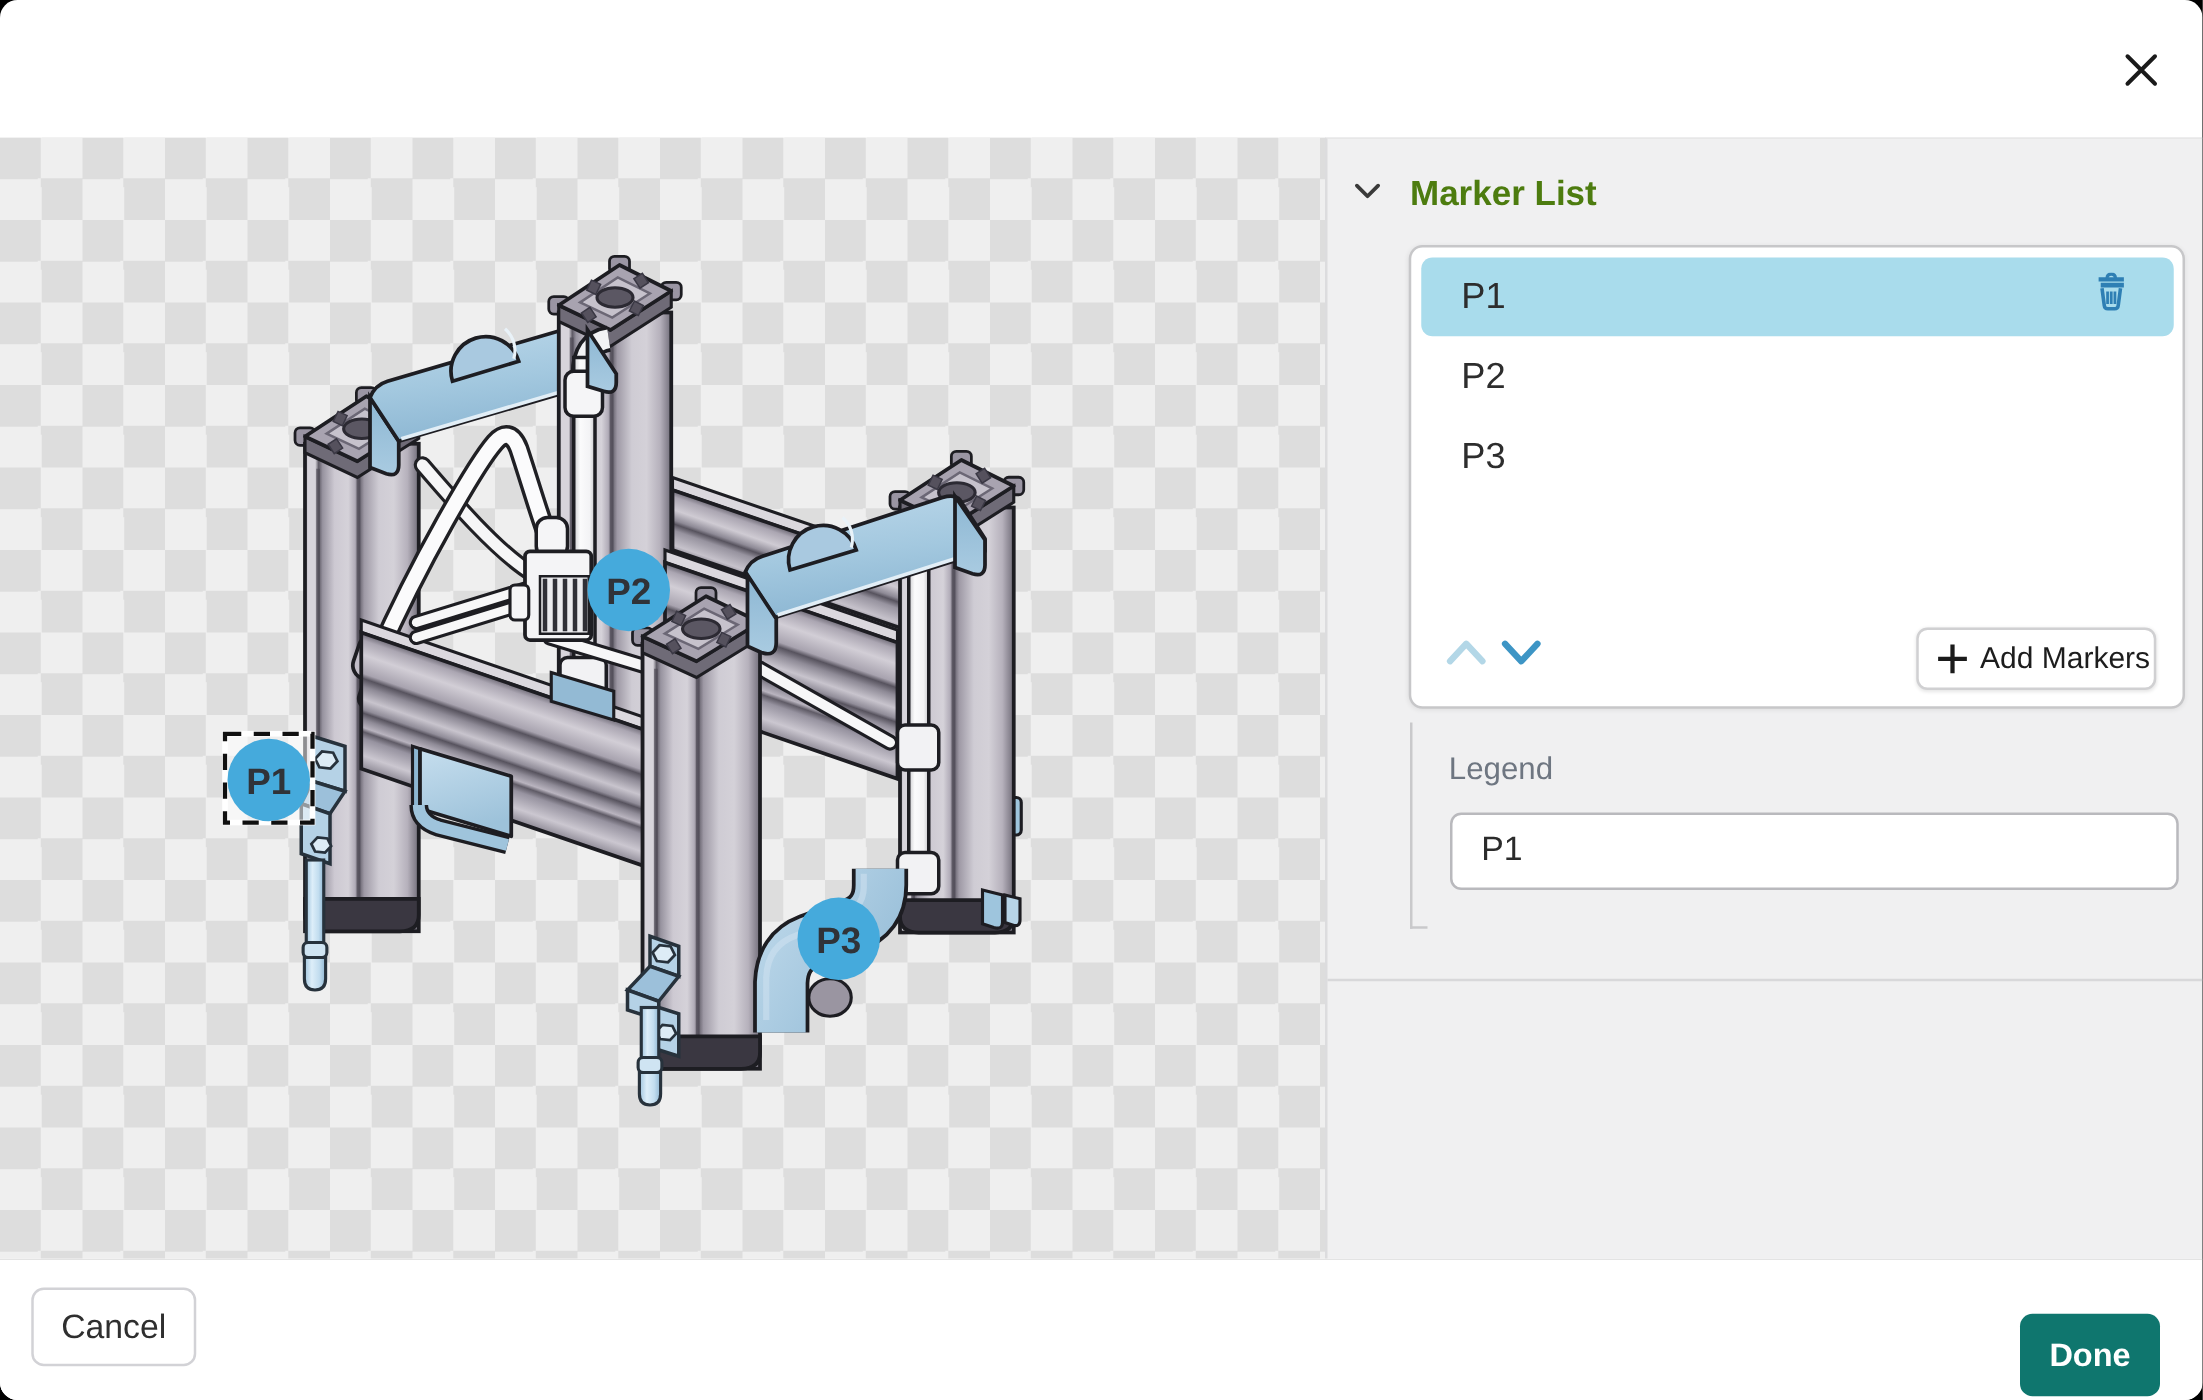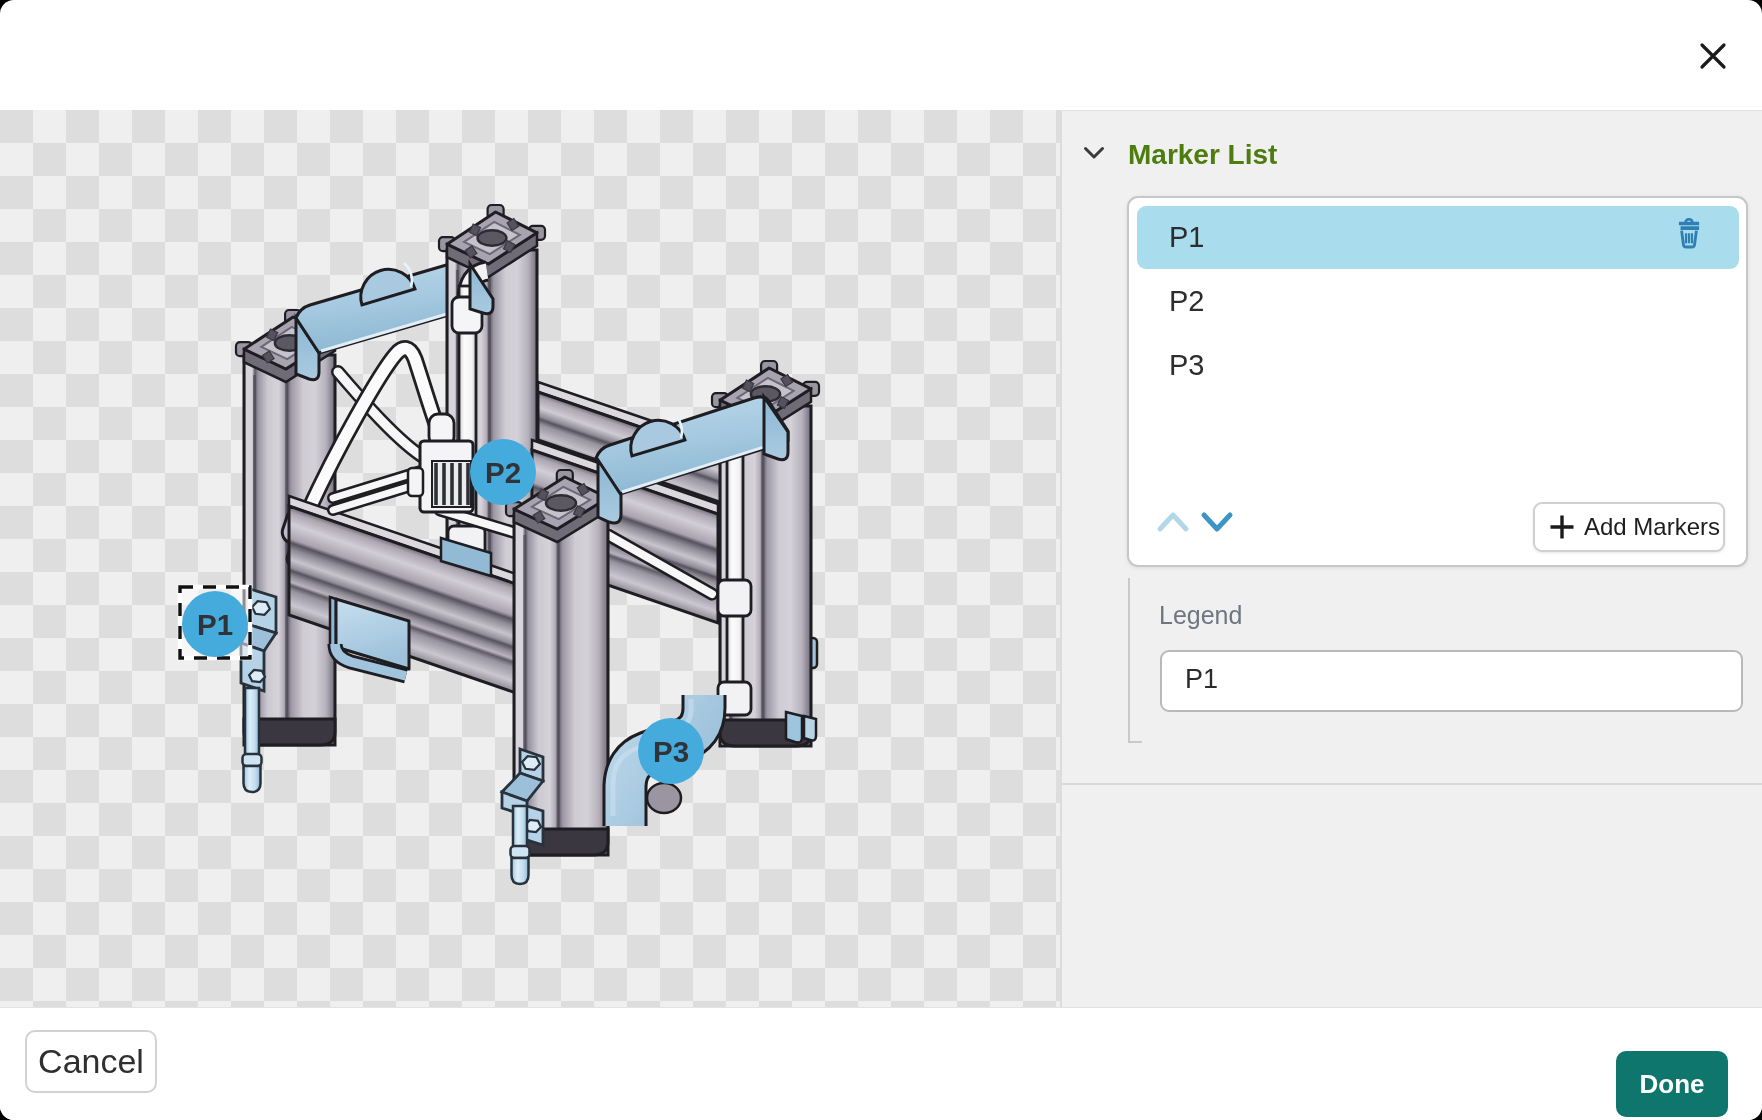--- a/index.html
+++ b/index.html
@@ -16,21 +16,21 @@
   .selrow{position:absolute;left:1137px;top:206px;width:602px;height:63px;background:#a9dcec;border-radius:9px;}
   .rowtxt{font-size:29px;color:#2d2d2d;}
   .legendlbl{position:absolute;left:1159px;top:601px;font-size:25px;color:#6e7681;}
   .lbracket{position:absolute;left:1128px;top:578px;width:14px;height:165px;border-left:2px solid #c9c9cb;border-bottom:2px solid #c9c9cb;box-sizing:border-box;}
   .input{position:absolute;left:1160px;top:650px;width:583px;height:62px;background:#fff;border:2px solid #b9b9bd;border-radius:9px;box-sizing:border-box;}
   .inputtxt{position:absolute;left:1185px;top:664px;font-size:27px;color:#2b2b2b;}
   .sep{position:absolute;left:1062px;top:783px;width:700px;height:2px;background:#d8d8da;}
   .addbtn{position:absolute;left:1533px;top:502px;width:192px;height:50px;background:#fff;border:2px solid #d0d0d2;border-radius:9px;box-sizing:border-box;box-shadow:0 1px 3px rgba(0,0,0,0.10);}
   .addtxt{position:absolute;left:1584px;top:513px;font-size:24px;color:#1d1d1d;}
   .ftr{position:absolute;left:0;top:1007px;width:1762px;height:113px;background:#fff;border-top:1px solid #e3e3e3;box-sizing:border-box;}
-  .cancel{position:absolute;left:25px;top:1030px;width:132px;height:63px;background:#fff;border:2px solid #d2d2d6;border-radius:10px;box-sizing:border-box;font-size:34px;color:#2f2f2f;display:flex;align-items:center;justify-content:center;}
+  .cancel{position:absolute;left:25px;top:1030px;width:132px;height:63px;background:#fff;border:2px solid #d2d2d6;border-radius:10px;box-sizing:border-box;font-size:27px;color:#2f2f2f;display:flex;align-items:center;justify-content:center;}
   .done{position:absolute;left:1616px;top:1030px;width:112px;height:66px;background:#0f766e;border-radius:10px;font-size:26px;font-weight:700;color:#fff;display:flex;align-items:center;justify-content:center;margin-top:21px;}
   .icon{position:absolute;}
 </style>
 </head>
 <body>
 <div class="dlg">
   <div class="canvas"></div>
   <svg class="icon" id="illus" style="left:0;top:110px" width="1060" height="897" viewBox="0 110 1060 897" fill="none">
 <defs>
 <linearGradient id="colB" x1="0" y1="0" x2="1" y2="0">

